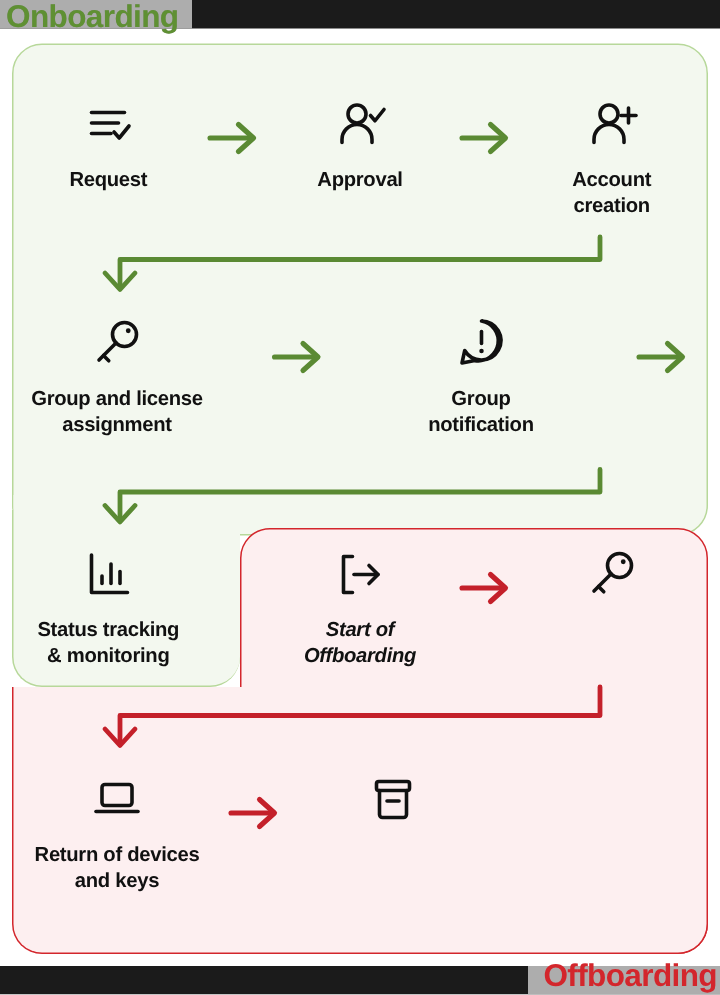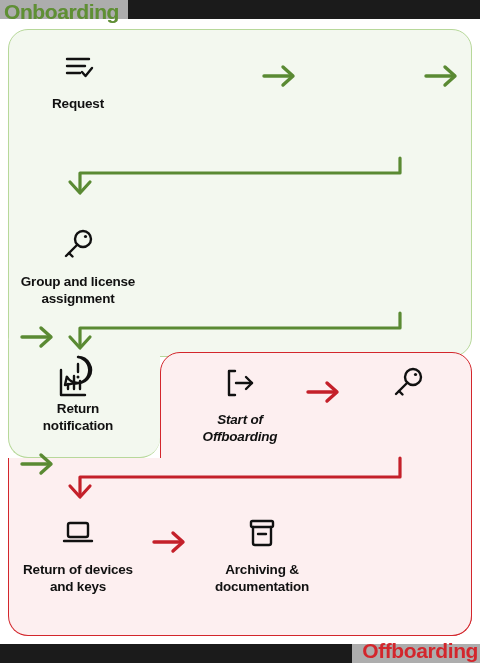--- a/index.html
+++ b/index.html
@@ -174,52 +174,74 @@
 <div id="stage">
 
   <div class="panel-green"></div>
   <div class="panel-green-joiner"></div>
   <div class="panel-green-lower"></div>
 
   <div class="panel-pink"></div>
   <div class="panel-pink-joiner"></div>
   <div class="panel-pink-lower"></div>
 
-  <div class="row" style="left:12px; top:46px; width:456px;">
+  <div class="row" style="left:12px; top:62px; width:456px;">
     <div class="node">
       <div class="node-icon">
         <svg width="40" height="40" viewBox="0 0 40 40" fill="none" stroke="#111111" stroke-width="2.4" stroke-linecap="round" stroke-linejoin="round">
           <line x1="9" y1="12" x2="31" y2="12"></line>
           <line x1="9" y1="19" x2="27" y2="19"></line>
           <line x1="9" y1="26" x2="22" y2="26"></line>
           <polyline points="24,25 27.5,29 34,21"></polyline>
         </svg>
       </div>
       <div class="node-label" style="white-space:pre-line;">Request</div>
     </div>
     <div class="h-arrow">
       <svg width="40" height="28" viewBox="0 0 40 28" fill="none" stroke="#5a8a33" stroke-width="3.4" stroke-linecap="round" stroke-linejoin="round">
         <line x1="4" y1="14" x2="32" y2="14"></line>
         <polyline points="23,5 33,14 23,23"></polyline>
       </svg>
     </div>
+    <div class="node">
+      <div class="node-icon">
+        <svg width="40" height="40" viewBox="0 0 40 40" fill="none" stroke="#111111" stroke-width="2.4" stroke-linecap="round" stroke-linejoin="round">
+          <circle cx="18" cy="13" r="6"></circle>
+          <path d="M8 32 v-2 a10 10 0 0 1 20 0 v2"></path>
+          <polyline points="27,14 30,17.5 36,10"></polyline>
+        </svg>
+      </div>
+      <div class="node-label" style="white-space:pre-line;">Approval</div>
+    </div>
     <div class="h-arrow">
       <svg width="40" height="28" viewBox="0 0 40 28" fill="none" stroke="#5a8a33" stroke-width="3.4" stroke-linecap="round" stroke-linejoin="round">
         <line x1="4" y1="14" x2="32" y2="14"></line>
         <polyline points="23,5 33,14 23,23"></polyline>
       </svg>
+    </div>
+    <div class="node">
+      <div class="node-icon">
+        <svg width="40" height="40" viewBox="0 0 40 40" fill="none" stroke="#111111" stroke-width="2.4" stroke-linecap="round" stroke-linejoin="round">
+          <circle cx="18" cy="13" r="6"></circle>
+          <path d="M8 32 v-2 a10 10 0 0 1 20 0 v2"></path>
+          <line x1="31" y1="9" x2="31" y2="19"></line>
+          <line x1="26" y1="14" x2="36" y2="14"></line>
+        </svg>
+      </div>
+      <div class="node-label" style="white-space:pre-line;">Account
+creation</div>
     </div>
   </div>
 
   <svg class="connector" style="left:60px; top:155px;" width="360" height="45" viewBox="0 0 360 45" fill="none" stroke="#5a8a33" stroke-width="3.2" stroke-linecap="round" stroke-linejoin="round">
     <path d="M340 3 L340 18 L20 18 L20 36"></path>
     <polyline points="10,27 20,38 30,27"></polyline>
   </svg>
 
-  <div class="row" style="left:12px; top:224px; width:456px;flex-direction:column;">
+  <div class="row" style="left:12px; top:208px; width:456px;">
     <div class="node">
       <div class="node-icon">
         <svg width="40" height="40" viewBox="0 0 40 40" fill="none" stroke="#111111" stroke-width="2.4" stroke-linecap="round" stroke-linejoin="round">
           <circle cx="25" cy="14" r="8"></circle>
           <circle cx="27.5" cy="11.5" r="1.6" fill="#111111" stroke="none"></circle>
           <line x1="19.5" y1="19.5" x2="8" y2="31"></line>
           <line x1="11" y1="28" x2="14.5" y2="31.5"></line>
         </svg>
       </div>
       <div class="node-label" style="white-space:pre-line;">Group and license
@@ -232,21 +254,21 @@
       </svg>
     </div>
     <div class="node">
       <div class="node-icon">
         <svg width="40" height="40" viewBox="0 0 40 40" fill="none" stroke="#111111" stroke-width="2.4" stroke-linecap="round" stroke-linejoin="round">
           <path d="M20 5 a13 13 0 1 1 -11.2 19.7 L7 33 l8.6 -1.6 A13 13 0 0 0 20 5 z"></path>
           <line x1="20" y1="12" x2="20" y2="20"></line>
           <circle cx="20" cy="25" r="1.5" fill="#111111" stroke="none"></circle>
         </svg>
       </div>
-      <div class="node-label" style="white-space:pre-line;">Return
+      <div class="node-label" style="white-space:pre-line;">Group
 notification</div>
     </div>
     <div class="h-arrow">
       <svg width="40" height="28" viewBox="0 0 40 28" fill="none" stroke="#5a8a33" stroke-width="3.4" stroke-linecap="round" stroke-linejoin="round">
         <line x1="4" y1="14" x2="32" y2="14"></line>
         <polyline points="23,5 33,14 23,23"></polyline>
       </svg>
     </div>
   </div>
 
@@ -258,20 +280,22 @@
   <div class="row" style="left:12px; top:362px; width:456px;">
     <div class="node">
       <div class="node-icon">
         <svg width="40" height="40" viewBox="0 0 40 40" fill="none" stroke="#111111" stroke-width="2.4" stroke-linecap="round" stroke-linejoin="round">
           <polyline points="9,7 9,32 33,32"></polyline>
           <line x1="16" y1="26" x2="16" y2="21"></line>
           <line x1="22" y1="26" x2="22" y2="13"></line>
           <line x1="28" y1="26" x2="28" y2="18"></line>
         </svg>
       </div>
+      <div class="node-label" style="white-space:pre-line;">Status tracking
+&amp; monitoring</div>
     </div>
     <div class="h-arrow"></div>
     <div class="node">
       <div class="node-icon">
         <svg width="40" height="40" viewBox="0 0 40 40" fill="none" stroke="#111111" stroke-width="2.4" stroke-linecap="round" stroke-linejoin="round">
           <path d="M15 8 L9 8 L9 32 L15 32"></path>
           <line x1="16" y1="20" x2="32" y2="20"></line>
           <polyline points="26,14 32,20 26,26"></polyline>
         </svg>
       </div>
@@ -319,22 +343,20 @@
       </svg>
     </div>
     <div class="node">
       <div class="node-icon">
         <svg width="40" height="40" viewBox="0 0 40 40" fill="none" stroke="#111111" stroke-width="2.4" stroke-linecap="round" stroke-linejoin="round">
           <rect x="9" y="8" width="22" height="6" rx="1.5"></rect>
           <path d="M11 14 L11 30 a2 2 0 0 0 2 2 L27 32 a2 2 0 0 0 2 -2 L29 14"></path>
           <line x1="16" y1="21" x2="24" y2="21"></line>
         </svg>
       </div>
-      <div class="node-label" style="white-space:pre-line;">Archiving &amp;
-documentation</div>
     </div>
   </div>
 
   <div class="top-band"></div>
   <div class="top-band-grey"></div>
   <div class="title-onboarding-shadow">Onboarding</div>
   <div class="title-onboarding">Onboarding</div>
 
   <div class="bottom-band"></div>
   <div class="bottom-band-grey"></div>

